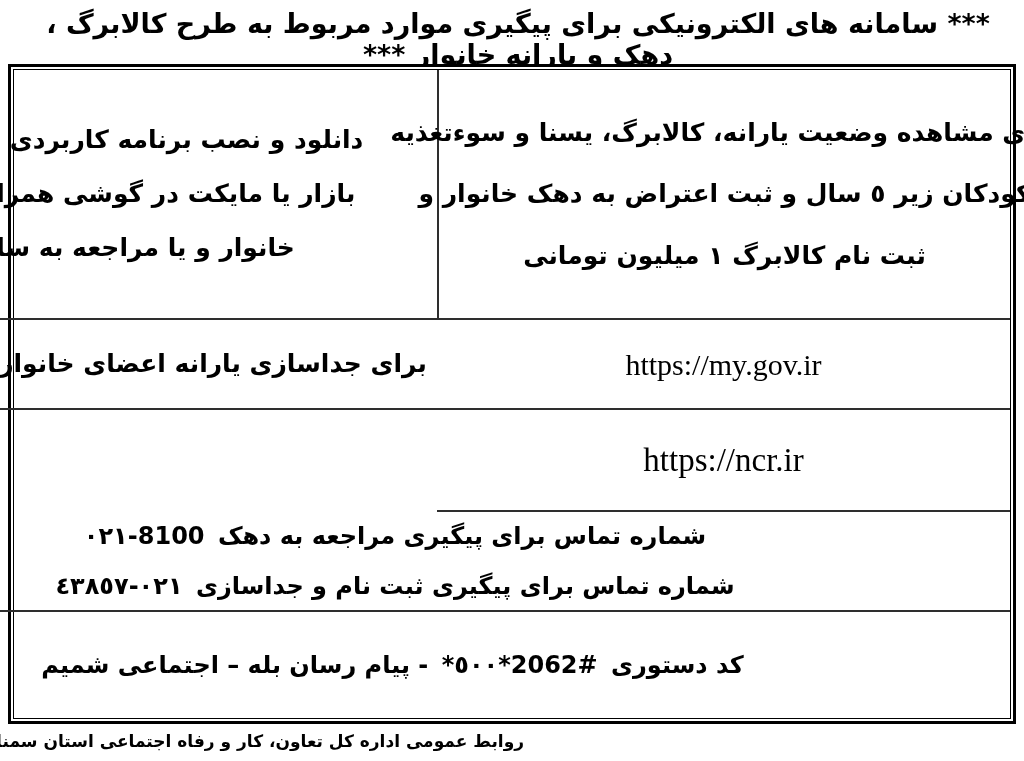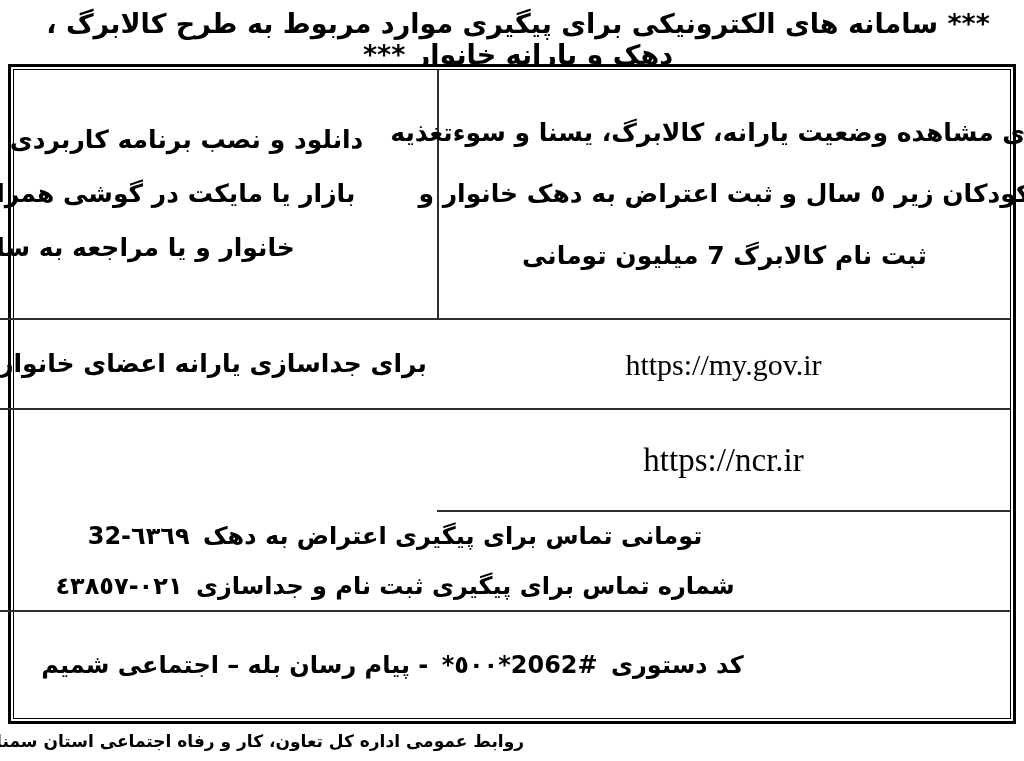--- a/index.html
+++ b/index.html
@@ -93,21 +93,21 @@
 <div class="page">
 
   <div class="title">*** سامانه های الکترونیکی برای پیگیری موارد مربوط به طرح کالابرگ ، دهک و یارانه خانوار ***</div>
 
   <div class="table-wrap">
     <div class="table-inner">
 
       <div class="cell b-bottom desc-col">
         <div class="fa">برای مشاهده وضعیت یارانه، کالابرگ، یسنا و سوءتغذیه</div>
         <div class="fa">کودکان زیر ٥ سال و ثبت اعتراض به دهک خانوار و</div>
-        <div class="fa">ثبت نام کالابرگ 7 میلیون تومانی</div>
+        <div class="fa">ثبت نام کالابرگ ١ میلیون تومانی</div>
       </div>
 
       <div class="cell b-bottom">
         <div class="fa fa-tight">دانلود و نصب برنامه کاربردی « شمیم » از</div>
         <div class="fa fa-tight">بازار یا مایکت در گوشی همراه سرپرست</div>
         <div class="fa fa-tight">خانوار و یا مراجعه به سامانه ↓</div>
       </div>
 
       <div class="cell b-bottom">
         <div class="url url-lg">https://my.gov.ir</div>
@@ -115,22 +115,22 @@
 
       <div class="cell b-bottom desc-col">
         <div class="fa fa-tight">برای جداسازی یارانه  اعضای خانوار با رخداد ازدواج –</div>
       </div>
       <div class="cell b-bottom">
         <div class="url">https://ncr.ir</div>
       </div>
 
       <div class="cell b-bottom full">
         <div class="contact-line">
-          <span>تومانی تماس برای پیگیری اعتراض به دهک</span>
-          <span class="num">32-٦٣٦٩</span>
+          <span>شماره تماس برای پیگیری مراجعه به دهک</span>
+          <span class="num">٠٢١-8100</span>
         </div>
         <div class="contact-line">
           <span>شماره تماس برای پیگیری ثبت نام و جداسازی</span>
           <span class="num">٠٢١-٤٣٨٥٧</span>
         </div>
       </div>
 
       <div class="cell full">
         <div class="ussd-line">
           <span>کد دستوری</span>

